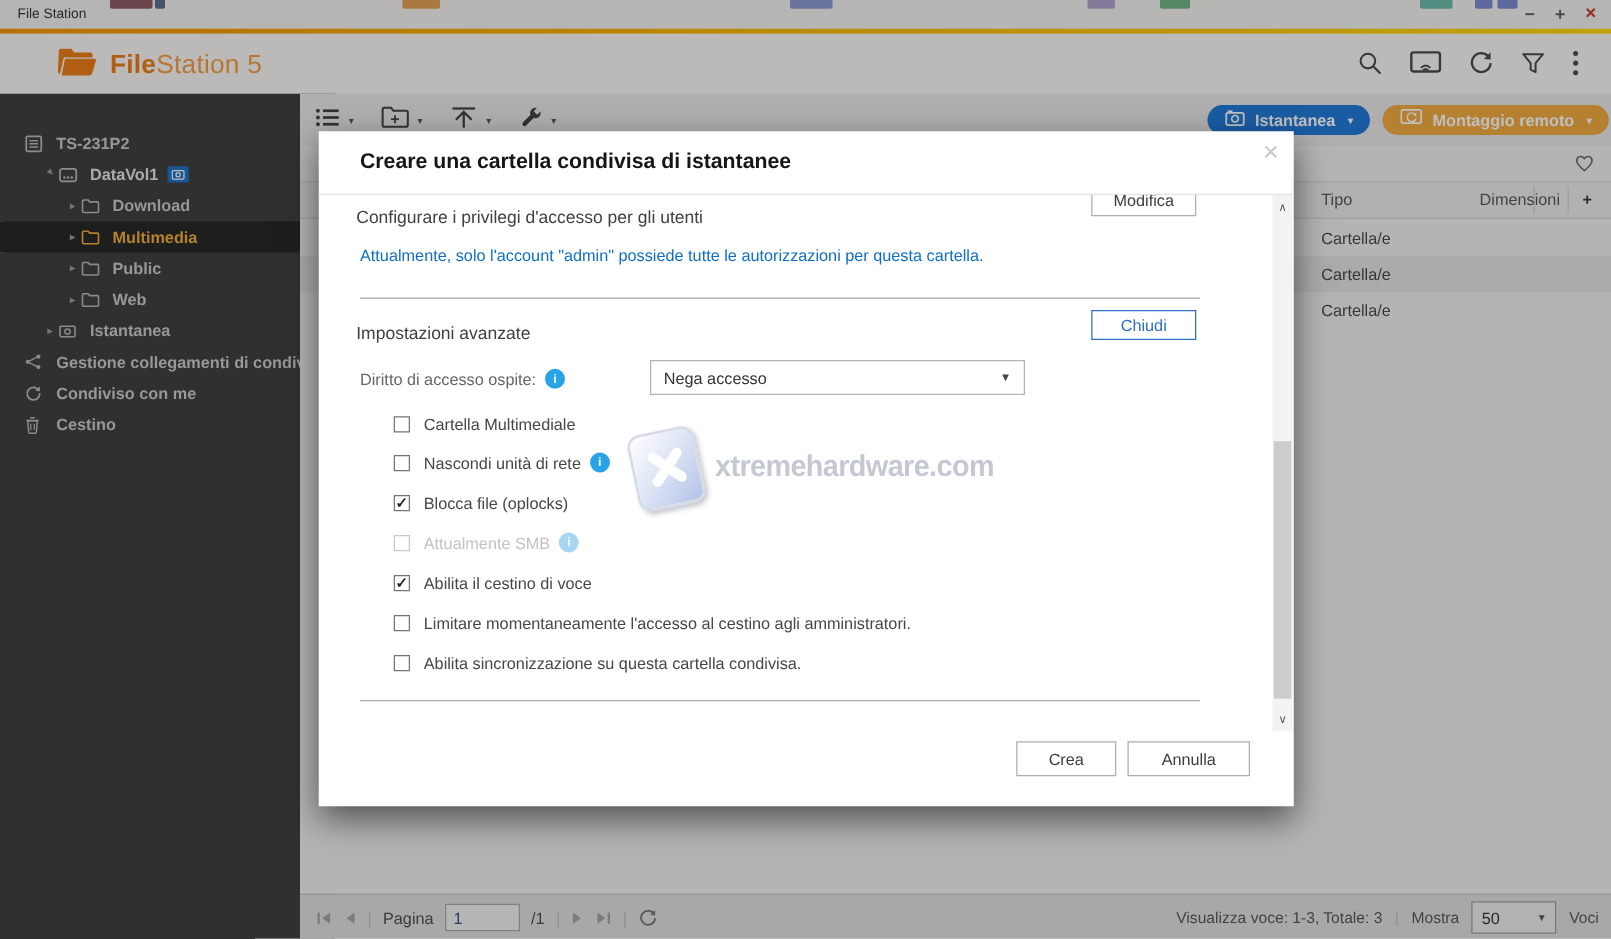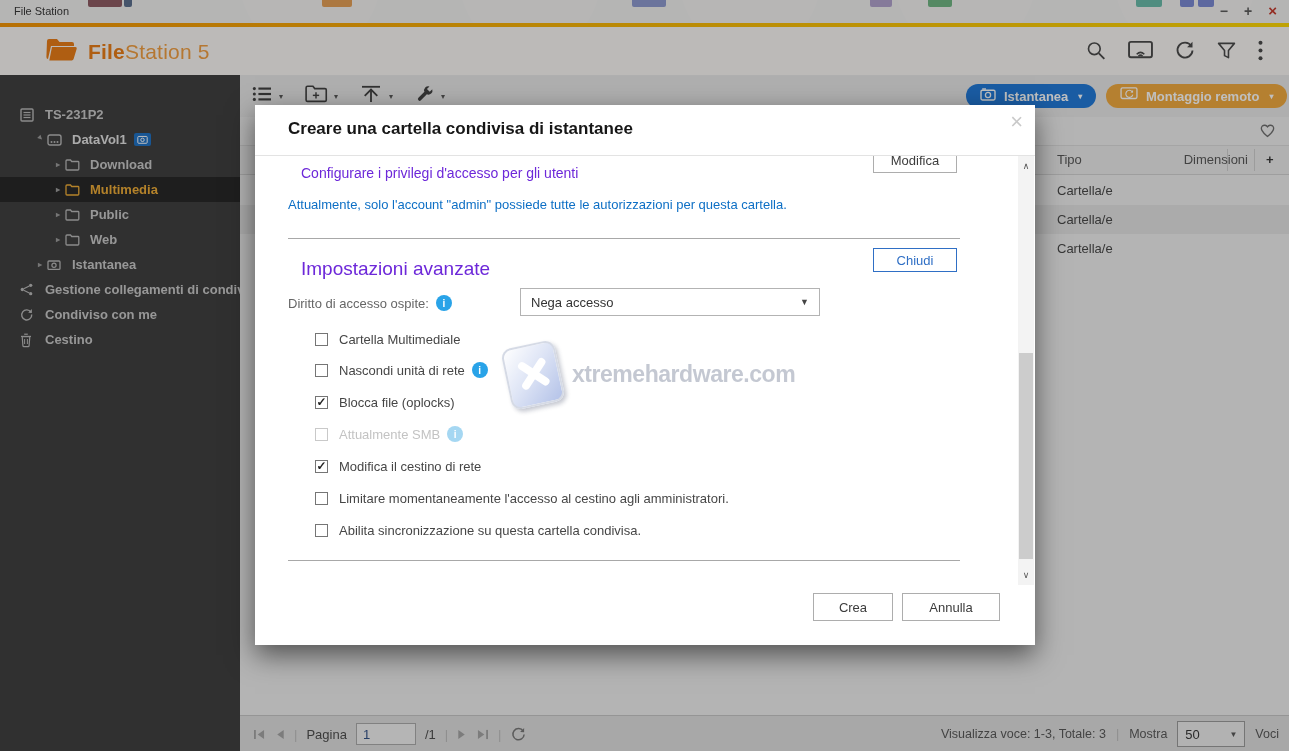--- a/index.html
+++ b/index.html
@@ -81,21 +81,21 @@
   .size-select .sc{font-size:8px;color:#555;}
 
   
   .overlay{left:0;top:0;width:1289px;height:751px;background:rgba(18,18,18,.27);z-index:40;}
   .modal{left:255px;top:105px;width:780px;height:540px;background:#fff;z-index:50;
          box-shadow:0 10px 26px rgba(0,0,0,.55);}
   .modal-title{position:absolute;left:33px;top:14px;font-size:17px;font-weight:bold;color:#161616;}
   .modal-close{position:absolute;right:12px;top:4px;font-size:22px;color:#c9c9c9;cursor:default;}
   .modal-hdr-line{position:absolute;left:0;top:50px;width:780px;height:1px;background:#e3e3e3;}
   .scrollarea{position:absolute;left:0;top:51px;width:762px;height:429px;overflow:hidden;}
-  .s-label{position:absolute;left:46px;font-size:14px;color:#6d28d9;}
+  .s-label{position:absolute;left:30px;font-size:14px;color:#404040;}
   .btn-plain{position:absolute;box-sizing:border-box;background:#fff;border:1px solid #adadad;
              color:#3c3c3c;font-size:13px;display:flex;align-items:center;justify-content:center;cursor:default;}
   .btn-blue-outline{position:absolute;box-sizing:border-box;background:#fff;border:1px solid #2f6fc5;
              color:#2f6fc5;font-size:13px;display:flex;align-items:center;justify-content:center;cursor:default;}
   .note-blue{position:absolute;left:33px;font-size:13px;color:#0d6fc5;}
   .hr{position:absolute;left:33px;width:672px;height:1px;background:#a8a8a8;}
   .guest-row{position:absolute;left:33px;top:139px;display:flex;align-items:center;font-size:13px;color:#666;}
   .info-dot{width:16px;height:16px;border-radius:50%;background:#29a3e8;color:#fff;font-size:10px;
             font-weight:bold;display:inline-flex;align-items:center;justify-content:center;margin-left:7px;font-style:normal;}
   .info-dot.lite{background:#a5d7f2;}
@@ -447,21 +447,21 @@
     <div class="modal-title">Creare una cartella condivisa di istantanee</div>
     <div class="modal-close">×</div>
     <div class="modal-hdr-line"></div>
 
     <div class="scrollarea">
       <div class="s-label" style="top:9px">Configurare i privilegi d'accesso per gli utenti</div>
       <div class="btn-plain" style="left:618px;top:-9px;width:84px;height:26px">Modifica</div>
       <div class="note-blue" style="top:41px">Attualmente, solo l'account "admin" possiede tutte le autorizzazioni per questa cartella.</div>
       <div class="hr" style="top:82px"></div>
 
-      <div class="s-label" style="top:102px;font-size:19px">Impostazioni avanzate</div>
+      <div class="s-label" style="top:102px;font-size:14px">Impostazioni avanzate</div>
       <div class="btn-blue-outline" style="left:618px;top:92px;width:84px;height:24px">Chiudi</div>
 
       <div class="guest-row">
         <span>Diritto di accesso ospite:</span>
         <span class="info-dot">i</span>
       </div>
       <div class="dd">
         <span>Nega accesso</span>
         <span class="dc">▼</span>
       </div>
@@ -479,21 +479,21 @@
         <span class="cb">✓</span>
         <span>Blocca file (oplocks)</span>
       </div>
       <div class="cb-row disabled" style="top:268px">
         <span class="cb"></span>
         <span>Attualmente SMB</span>
         <span class="info-dot lite">i</span>
       </div>
       <div class="cb-row" style="top:300px">
         <span class="cb">✓</span>
-        <span>Modifica il cestino di rete</span>
+        <span>Abilita il cestino di voce</span>
       </div>
       <div class="cb-row" style="top:332px">
         <span class="cb"></span>
         <span>Limitare momentaneamente l'accesso al cestino agli amministratori.</span>
       </div>
       <div class="cb-row" style="top:364px">
         <span class="cb"></span>
         <span>Abilita sincronizzazione su questa cartella condivisa.</span>
       </div>
       <div class="hr" style="top:404px"></div>

